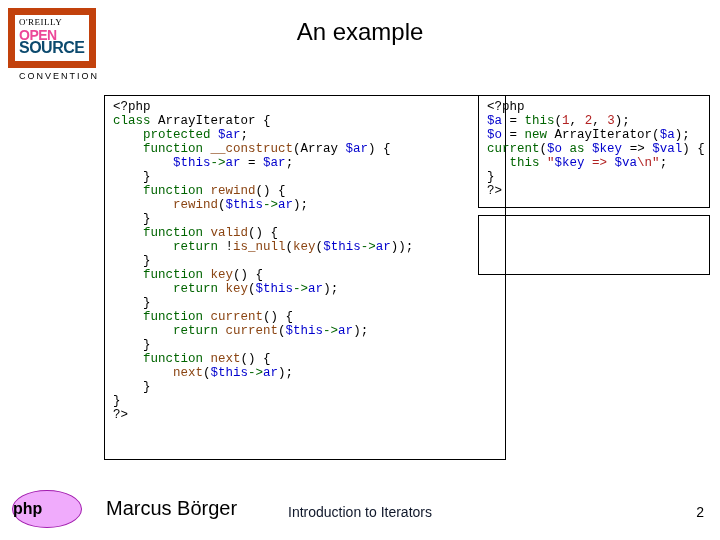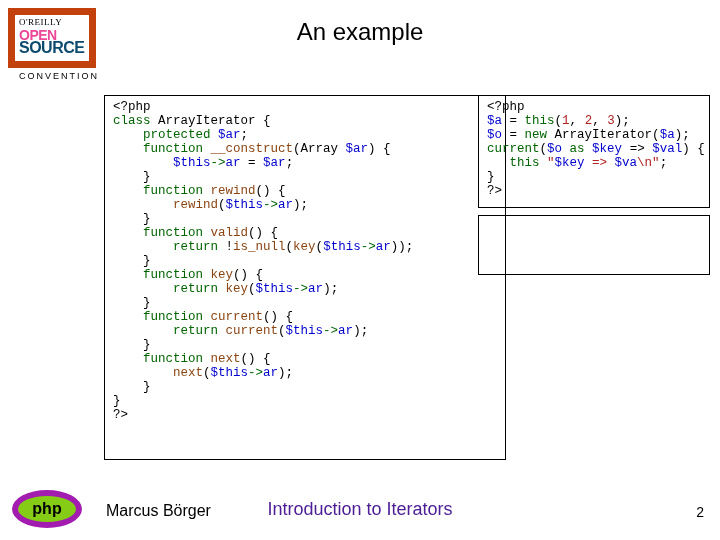--- a/index.html
+++ b/index.html
@@ -108,48 +108,48 @@
     width: 100%;
     height: 40px;
   }
   .php-logo {
     position: absolute;
     left: 12px;
     bottom: 0;
     width: 70px;
     height: 38px;
     border-radius: 50%;
-    background: #84cc16;
-    border: 6px solid #a21caf;
+    background: #f0abfc;
+    border: 1px solid #a21caf;
     box-sizing: border-box;
     display: flex;
     align-items: center;
-    justify-content: center;
+    justify-content: flex-start;
   }
   .php-logo span {
     color: #000;
     font-weight: bold;
     font-size: 16px;
     letter-spacing: 0;
   }
   .footer-author {
     position: absolute;
     left: 106px;
     bottom: 8px;
-    font-size: 16px;
+    font-size: 20px;
     color: #000;
   }
   .footer-title {
     position: absolute;
     left: 0;
     width: 100%;
     text-align: center;
     bottom: 8px;
-    font-size: 18px;
-    color: #4c1d95;
+    font-size: 14px;
+    color: #0f172a;
   }
   .footer-page {
     position: absolute;
     right: 16px;
     bottom: 8px;
     font-size: 14px;
     color: #000;
   }
 </style>
 </head>

